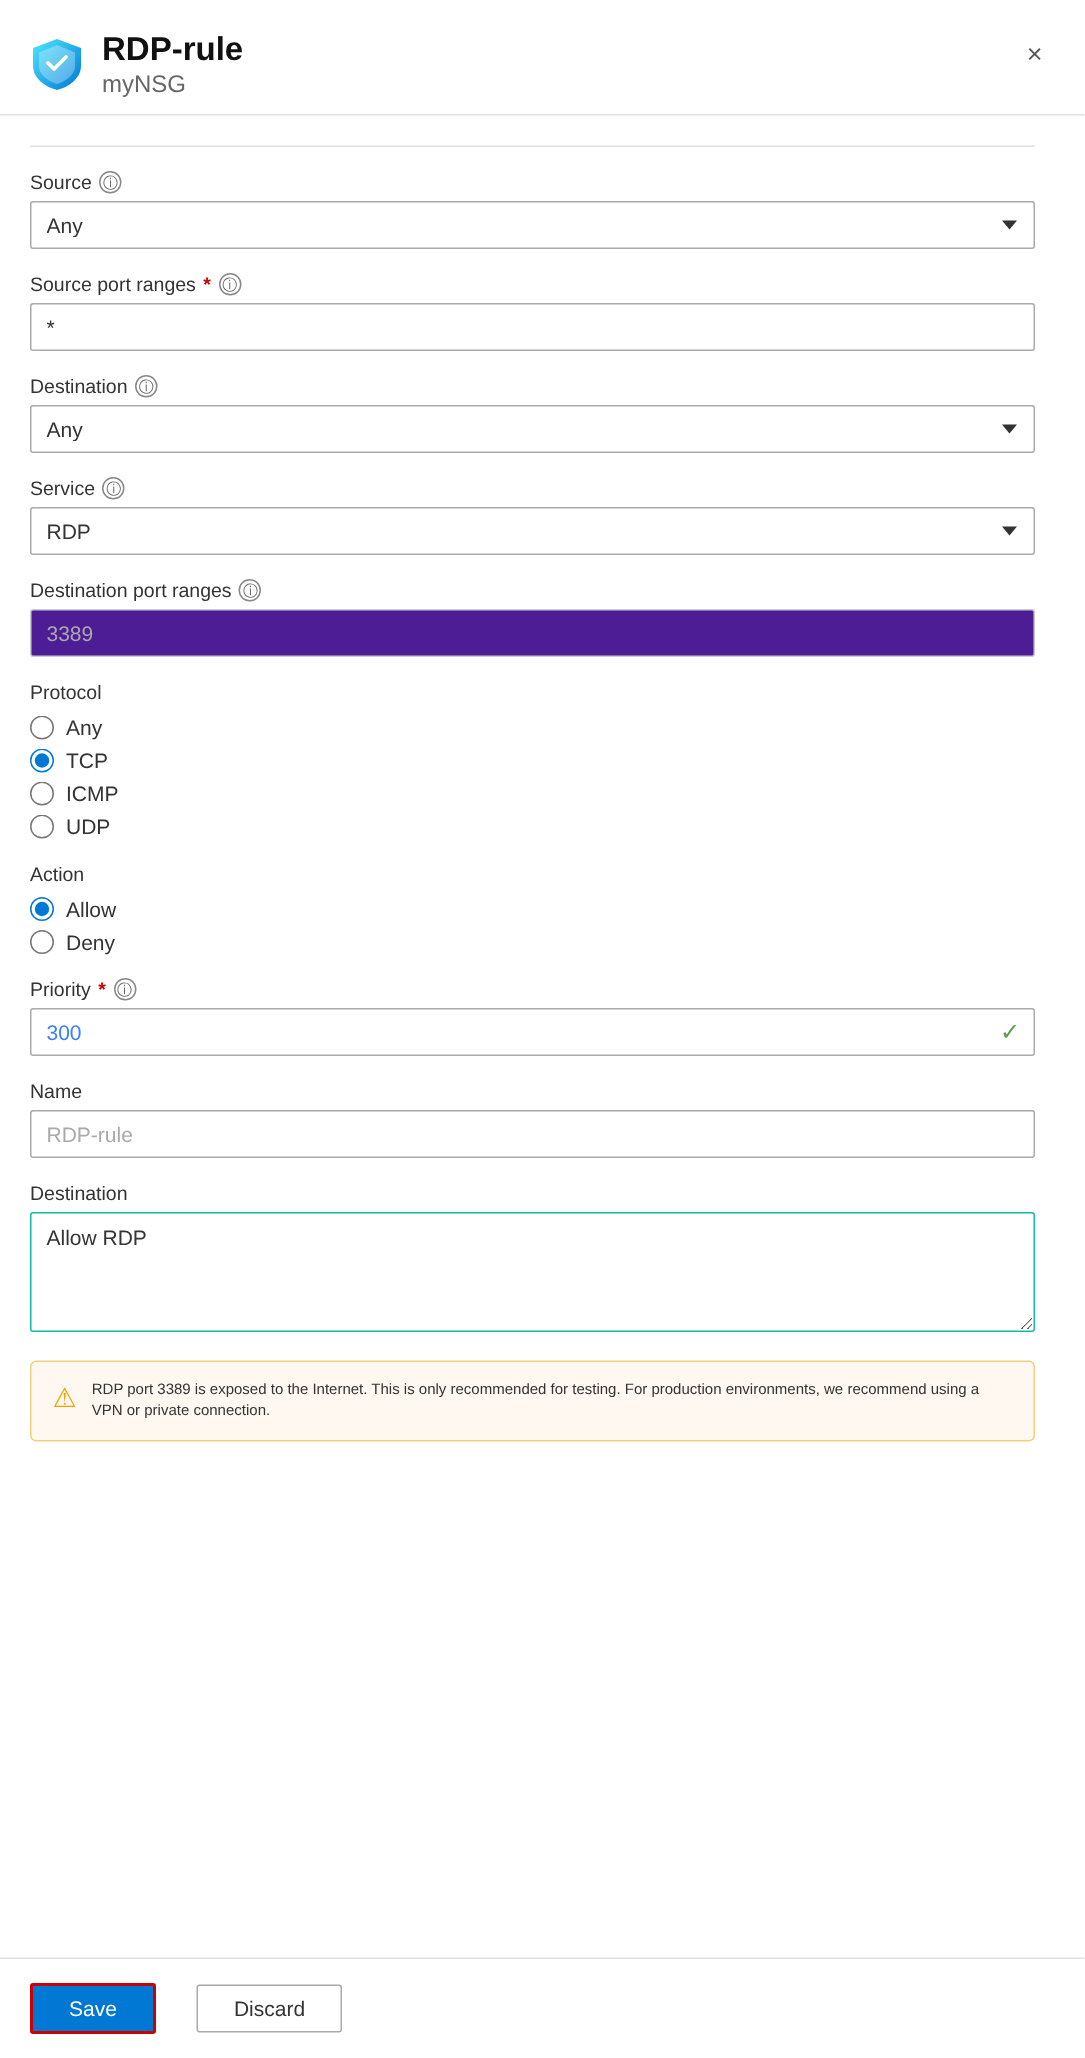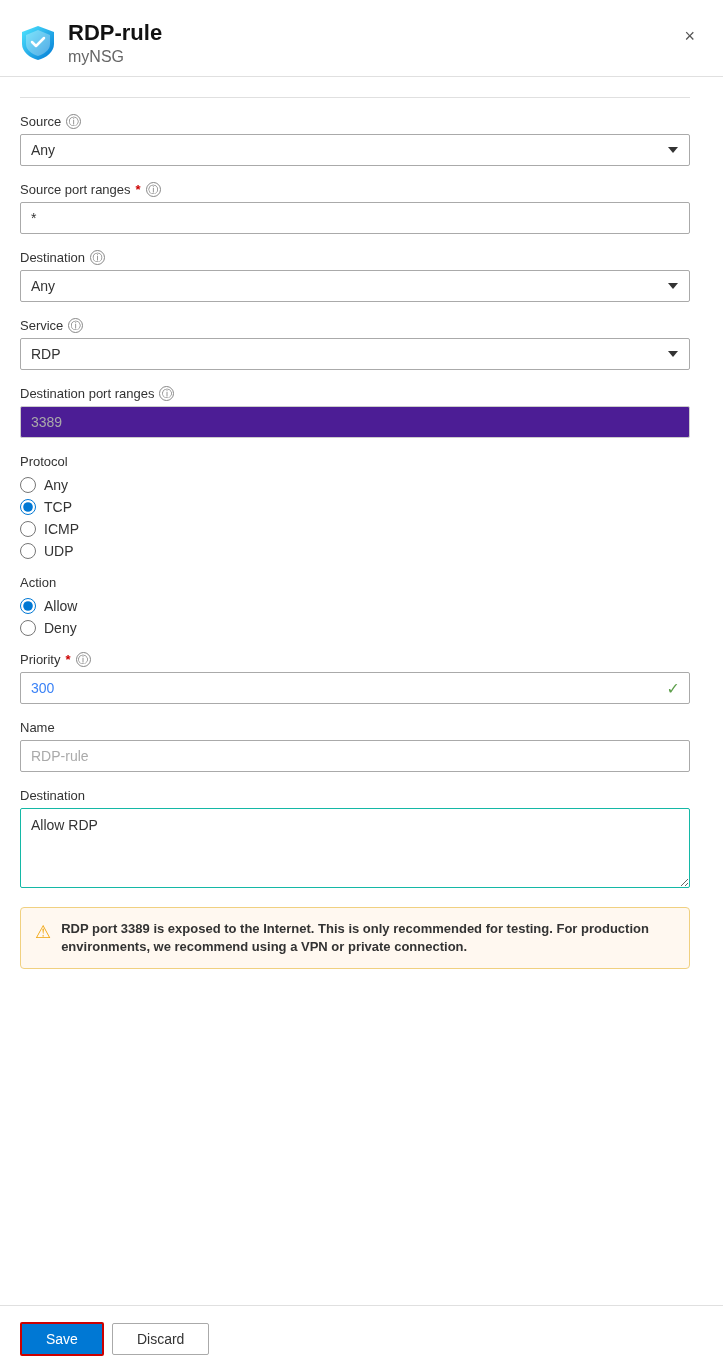--- a/index.html
+++ b/index.html
@@ -204,30 +204,29 @@
       margin-top: 16px;
       margin-bottom: 16px;
     }
     .warning-icon {
       font-size: 18px;
       color: #f0a30a;
       flex-shrink: 0;
       margin-top: 1px;
     }
     .warning-text {
-      font-size: 13px;
+      font-size: 10px;
       color: #333;
       line-height: 1.4;
-      font-weight: bold;
     }
     .panel-footer {
       border-top: 1px solid #e0e0e0;
       padding: 16px 20px;
       display: flex;
-      gap: 8px;
+      gap: 27px;
       align-items: center;
       background: #fff;
     }
     .btn-save {
       background: #0078d4;
       color: #fff;
       border: 2px solid #c00;
       border-radius: 2px;
       padding: 7px 24px;
       font-size: 14px;

